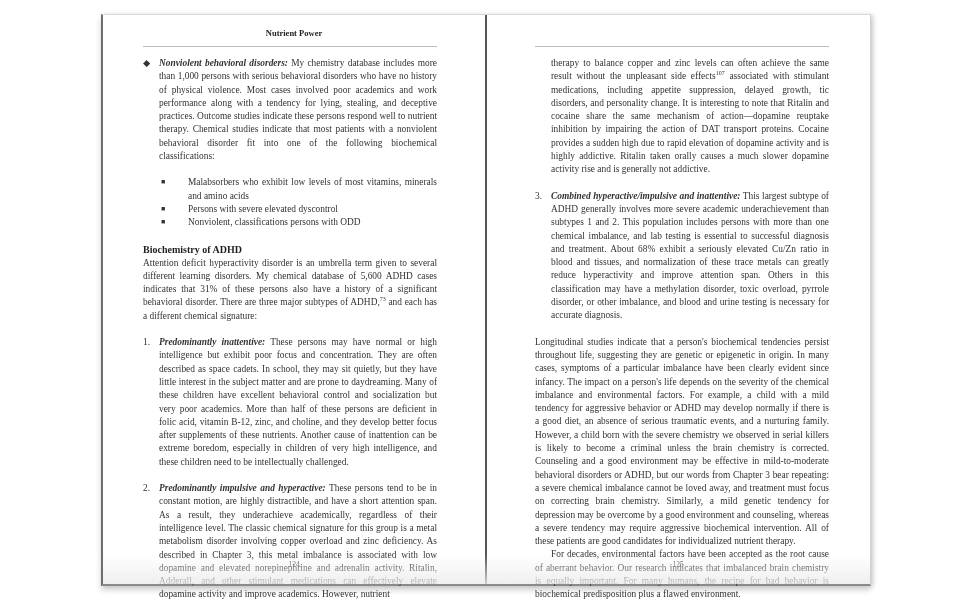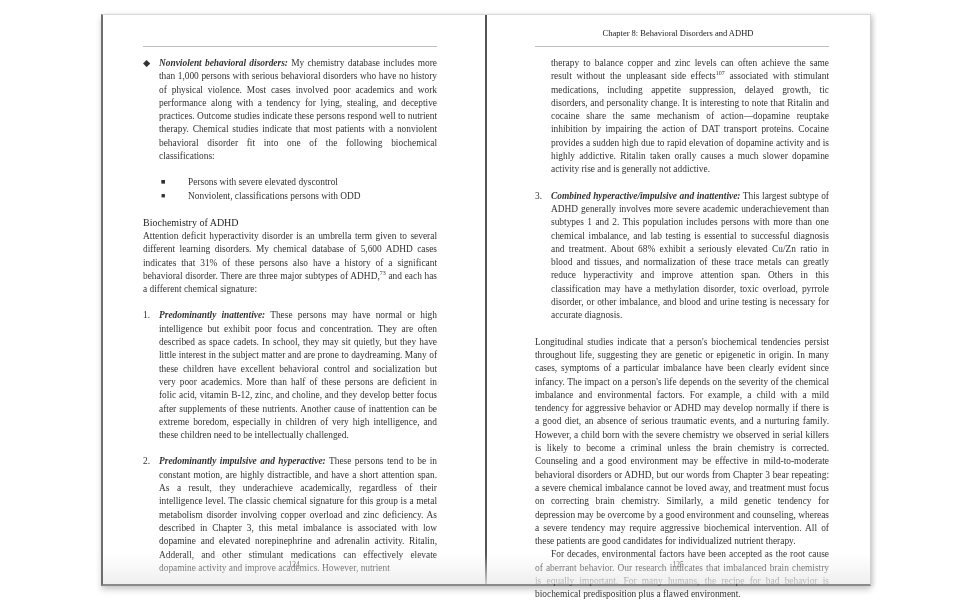--- a/index.html
+++ b/index.html
@@ -19,42 +19,44 @@
   .right .head-rule { left:48px; right:40px; }
   .body { position:absolute; top:42px; font-size:9.4px; line-height:13.3px; text-align:justify; color:#333; }
   .left .body { left:40px; right:48px; }
   .right .body { left:48px; right:40px; }
   .item { position:relative; padding-left:16px; }
   .item .marker { position:absolute; left:0; top:0; }
   .sub { position:relative; padding-left:29px; margin-left:16px; }
   .sub .marker { position:absolute; left:2px; top:0; font-size:7px; }
   em.lead { font-weight:bold; }
   .gap { height:13px; }
-  h3 { margin:0; font-size:10px; font-weight:normal; line-height:14px; color:#1f1f1f; }
+  h3 { margin:0; font-size:10px; font-weight:bold; line-height:14px; color:#1f1f1f; }
   p { margin:0; }
   .indent { text-indent:16px; }
   sup { font-size:6px; line-height:0; }
   .folio { position:absolute; bottom:15px; left:0; right:0; text-align:center; font-size:7.5px; color:#555; }
 </style>
 </head>
 <body>
 
 <div class="spread">
   <div class="gutter"></div>
 
   <div class="page left">
+    <div class="running-head bold">Nutrient Power</div>
     <div class="head-rule"></div>
     <div class="body">
       <div class="item">
         <span class="marker">◆</span>
         <em class="lead">Nonviolent behavioral disorders:</em><span> My chemistry database includes more than 1,000 persons with serious behavioral disorders who have no history of physical violence. Most cases involved poor academics and work performance along with a tendency for lying, stealing, and deceptive practices. Outcome studies indicate these persons respond well to nutrient therapy. Chemical studies indicate that most patients with a nonviolent behavioral disorder fit into one of the following biochemical classifications:</span>
       </div>
       <div class="gap"></div>
       <div class="sub">
         <span class="marker">■</span>
+        <span>Malabsorbers who exhibit low levels of most vitamins, minerals and amino acids</span>
       </div>
       <div class="sub">
         <span class="marker">■</span>
         <span>Persons with severe elevated dyscontrol</span>
       </div>
       <div class="sub">
         <span class="marker">■</span>
         <span>Nonviolent, classifications persons with ODD</span>
       </div>
       <div class="gap"></div>
@@ -68,21 +70,20 @@
       <div class="gap"></div>
       <div class="item">
         <span class="marker">2.</span>
         <em class="lead">Predominantly impulsive and hyperactive:</em><span> These persons tend to be in constant motion, are highly distractible, and have a short attention span. As a result, they underachieve academically, regardless of their intelligence level. The classic chemical signature for this group is a metal metabolism disorder involving copper overload and zinc deficiency. As described in Chapter 3, this metal imbalance is associated with low dopamine and elevated norepinephrine and adrenalin activity. Ritalin, Adderall, and other stimulant medications can effectively elevate dopamine activity and improve academics. However, nutrient</span>
       </div>
     </div>
     <div class="folio">124</div>
   </div>
 
   <div class="page right">
-    <div class="running-head">Chapter 8: Behavioral Disorders and ADHD</div>
     <div class="head-rule"></div>
     <div class="body">
       <p class="item"><span>therapy to balance copper and zinc levels can often achieve the same result without the unpleasant side effects</span><sup>107</sup><span> associated with stimulant medications, including appetite suppression, delayed growth, tic disorders, and personality change. It is interesting to note that Ritalin and cocaine share the same mechanism of action—dopamine reuptake inhibition by impairing the action of DAT transport proteins. Cocaine provides a sudden high due to rapid elevation of dopamine activity and is highly addictive. Ritalin taken orally causes a much slower dopamine activity rise and is generally not addictive.</span></p>
       <div class="gap"></div>
       <div class="item">
         <span class="marker">3.</span>
         <em class="lead">Combined hyperactive/impulsive and inattentive:</em><span> This largest subtype of ADHD generally involves more severe academic underachievement than subtypes 1 and 2. This population includes persons with more than one chemical imbalance, and lab testing is essential to successful diagnosis and treatment. About 68% exhibit a seriously elevated Cu/Zn ratio in blood and tissues, and normalization of these trace metals can greatly reduce hyperactivity and improve attention span. Others in this classification may have a methylation disorder, toxic overload, pyrrole disorder, or other imbalance, and blood and urine testing is necessary for accurate diagnosis.</span>
       </div>
       <div class="gap"></div>
       <p>Longitudinal studies indicate that a person's biochemical tendencies persist throughout life, suggesting they are genetic or epigenetic in origin. In many cases, symptoms of a particular imbalance have been clearly evident since infancy. The impact on a person's life depends on the severity of the chemical imbalance and environmental factors. For example, a child with a mild tendency for aggressive behavior or ADHD may develop normally if there is a good diet, an absence of serious traumatic events, and a nurturing family. However, a child born with the severe chemistry we observed in serial killers is likely to become a criminal unless the brain chemistry is corrected. Counseling and a good environment may be effective in mild-to-moderate behavioral disorders or ADHD, but our words from Chapter 3 bear repeating: a severe chemical imbalance cannot be loved away, and treatment must focus on correcting brain chemistry. Similarly, a mild genetic tendency for depression may be overcome by a good environment and counseling, whereas a severe tendency may require aggressive biochemical intervention. All of these patients are good candidates for individualized nutrient therapy.</p>

